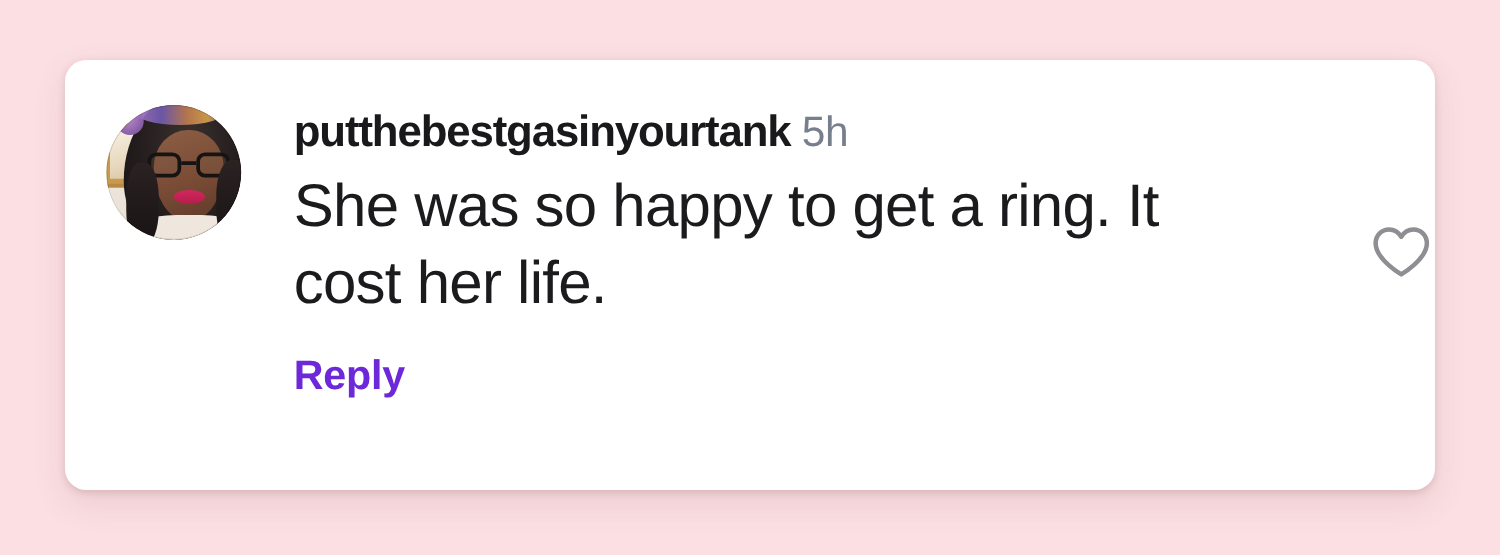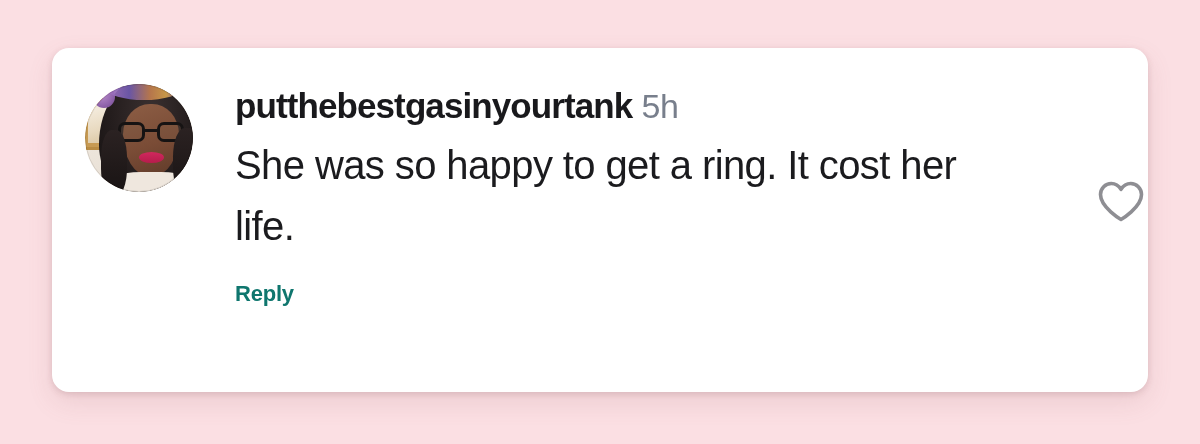--- a/index.html
+++ b/index.html
@@ -222,37 +222,37 @@
     font-size: 34px;
     font-weight: 400;
     color: #787f8c;
     margin-left: 9px;
     letter-spacing: -0.3px;
   }
 
   .comment-text {
     margin: 12px 0 0 0;
     font-family: "Liberation Sans", sans-serif;
-    font-size: 40px;
+    font-size: 48px;
     font-weight: 400;
     line-height: 61px;
     color: #1b1b1e;
     letter-spacing: -0.6px;
     max-width: 730px;
   }
 
   .reply-row {
     margin-top: 24px;
   }
   .reply-button {
     display: inline-block;
     font-family: "Liberation Sans", sans-serif;
-    font-size: 22px;
+    font-size: 33px;
     font-weight: 700;
-    color: #0f766e;
+    color: #6d28d9;
     letter-spacing: -0.2px;
     cursor: pointer;
     background: none;
     border: 0;
     padding: 0;
   }
 
   
   .like-button {
     position: absolute;

